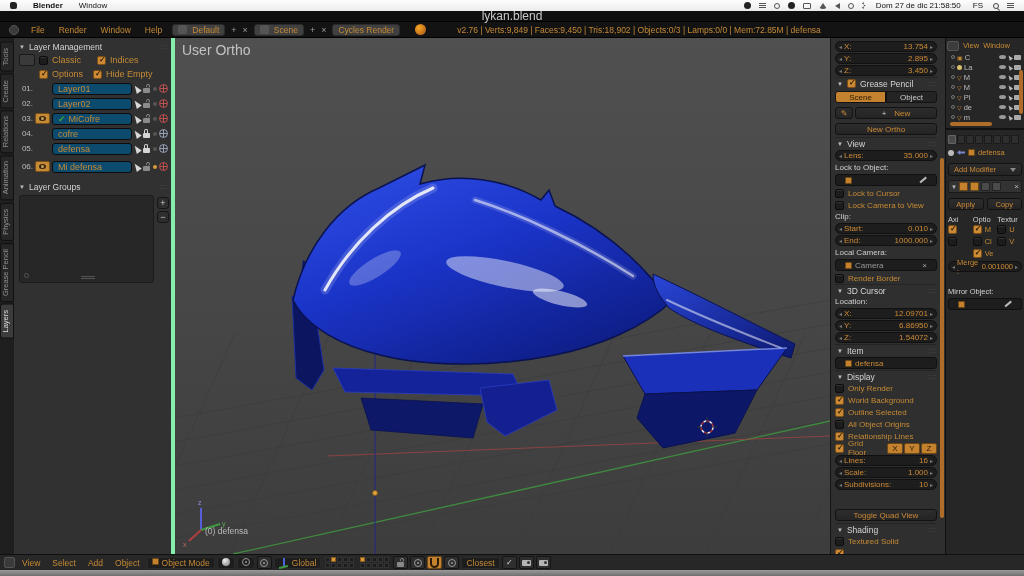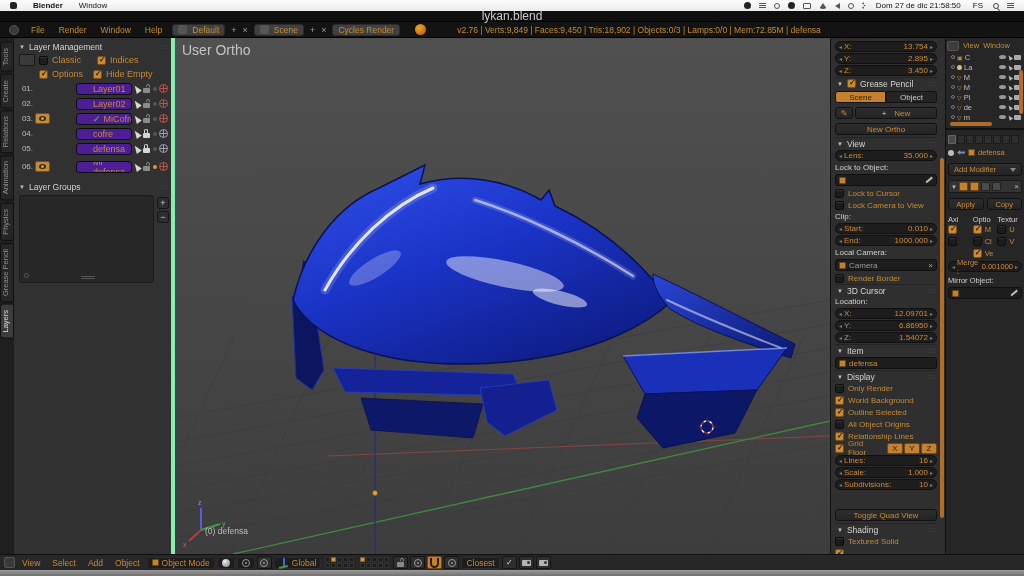--- a/index.html
+++ b/index.html
@@ -58,21 +58,21 @@
   .cb.on{background:#cd8a36;border-color:#7c4f17;box-shadow:none;}
   .cb.on::after{content:"✓";position:absolute;left:1px;top:-2px;font-size:8px;color:#2a1c08;font-weight:bold;}
   .cblab{color:#c58a35;}
   .iconbtn{width:16px;height:12px;background:#3a3a3a;border:1px solid #1a1a1a;border-radius:2px;flex:none;}
   .lay-row{display:flex;align-items:center;height:15px;gap:2px;}
   .lay-num{width:16px;color:#bdbdbd;text-align:right;font-size:8px;flex:none;}
   .eyebtn{width:15px;height:11px;background:#c58a36;border:1px solid #7c4f17;border-radius:2px;flex:none;display:flex;align-items:center;justify-content:center;}
   .eyebtn .pupil{width:7px;height:5px;border-radius:50%;background:#35250d;position:relative;}
   .eyebtn .pupil::after{content:"";position:absolute;left:2px;top:1px;width:3px;height:3px;border-radius:50%;background:#c5a264;}
   .eyeph{width:15px;height:11px;flex:none;}
-  .lay-name{flex:1;height:12px;background:#4c1d95;border:1px solid #0d0d0d;border-radius:3px;color:#c58a35;display:flex;align-items:center;padding:0 16px;gap:3px;overflow:hidden;margin-left:24px;}
+  .lay-name{flex:1;height:12px;background:#0c4a6e;border:1px solid #0d0d0d;border-radius:3px;color:#c58a35;display:flex;align-items:center;padding:0 5px;gap:3px;overflow:hidden;}
   .gcheck{color:#3fae3f;font-weight:bold;font-size:9px;}
   .icur{width:0;height:0;border-left:3px solid transparent;border-right:3px solid transparent;border-bottom:8px solid #d8d8d8;transform:rotate(-35deg);flex:none;}
   .ilockw{width:9px;height:11px;position:relative;flex:none;}
   .ilockw .body{position:absolute;bottom:1px;left:1px;width:7px;height:5px;background:#d5d5d5;border-radius:1px;}
   .ilockw .shackle{position:absolute;top:1px;left:2px;width:4px;height:4px;border:1px solid #d5d5d5;border-bottom:none;border-radius:3px 3px 0 0;}
   .ilockw.open{opacity:.55;}
   .ilockw.open .shackle{left:4px;transform:rotate(18deg);}
   .idot{width:4px;height:4px;border-radius:50%;background:#555;flex:none;}
   .idot.on{background:#d89a3a;}
   .iwire{width:9px;height:9px;border-radius:50%;border:1px solid #c05050;position:relative;flex:none;}
@@ -100,21 +100,21 @@
   .slider .slab{margin-left:2px;}
   .slider .sval{margin-left:auto;margin-right:2px;}
   .nbtn{height:12px;background:linear-gradient(#2d2d2d,#242424);border:1px solid #121212;border-radius:3px;color:#cd8a36;display:flex;align-items:center;justify-content:center;margin:2px 0;}
   .tabpair{display:flex;margin:2px 0;}
   .tabpair .tp{flex:1;height:12px;display:flex;align-items:center;justify-content:center;border:1px solid #121212;background:#242424;color:#c9c9c9;}
   .tabpair .tp.first{border-radius:3px 0 0 3px;}
   .tabpair .tp.last{border-radius:0 3px 3px 0;}
   .tabpair .tp.active{background:#c5822e;color:#2a1c08;}
   .nlabel{color:#cfcfcf;height:11px;display:flex;align-items:center;}
   .cbrow{display:flex;align-items:center;gap:4px;height:12px;}
-  .objfield{display:flex;align-items:center;height:12px;background:#1d1d1d;border:1px solid #101010;border-radius:3px;margin:1px 0;padding:0 3px;gap:3px;color:#9a9a9a;}
+  .objfield{display:flex;align-items:center;height:12px;background:#1d1d1d;border:1px solid #101010;border-radius:3px;margin:1px 0;padding:0 9px;gap:3px;color:#9a9a9a;}
   .cubeic{width:7px;height:7px;background:#c5822e;border:1px solid #6d4716;border-radius:1px;flex:none;}
   .dropper{margin-left:auto;width:8px;height:1.5px;background:#bbb;transform:rotate(-40deg);}
   .xclose{margin-left:auto;color:#aaa;font-size:8px;}
   .axtrio{display:flex;gap:1px;margin-left:auto;}
   .axb{width:16px;height:11px;background:#c5822e;color:#2a1c08;border:1px solid #6d4716;border-radius:2px;display:flex;align-items:center;justify-content:center;}
   .nscroll{position:absolute;right:1px;top:120px;width:4px;height:360px;background:#b06d2a;border-radius:2px;}
 
   
   .rightcol{width:79px;background:#262626;border-left:1px solid #101010;display:flex;flex-direction:column;font-size:7.5px;overflow:hidden;}
   .outliner{height:92px;border-bottom:2px solid #111;position:relative;padding:1px;}
@@ -144,27 +144,27 @@
   .tgl.on{background:#c5822e;border-color:#6d4716;}
   .modx{margin-left:auto;color:#bbb;font-size:8px;}
   .twobtn{display:flex;gap:3px;margin:3px 0;}
   .twobtn .nbtn{flex:1;}
   .colhead{display:flex;color:#cfcfcf;margin-top:3px;}
   .colhead span{flex:1;}
   .optgrid{display:flex;margin-top:1px;}
   .optcol{flex:1;display:flex;flex-direction:column;gap:3px;}
   .opt{display:flex;align-items:center;gap:3px;color:#c58a35;}
   .mslider{margin-top:3px;}
-  .plabel{color:#cfcfcf;margin-top:4px;height:10px;}
+  .plabel{color:#cfcfcf;margin-top:15px;height:10px;}
 
   
   .vpheader{height:16px;background:#272727;border-top:1px solid #101010;display:flex;align-items:center;color:#c58a35;font-size:8.5px;padding:0 4px;gap:2px;white-space:nowrap;}
   .vph-ic{width:11px;height:11px;background:#3a3a3a;border:1px solid #555;border-radius:2px;flex:none;}
   .vph-menu{padding:0 5px;}
-  .vph-dd{display:flex;align-items:center;gap:3px;background:#1d1d1d;border:1px solid #2b2b2b;border-radius:3px;height:12px;padding:0 4px;}
+  .vph-dd{display:flex;align-items:flex-start;gap:3px;background:#1d1d1d;border:1px solid #2b2b2b;border-radius:3px;height:12px;padding:0 4px;}
   .sphereic{width:8px;height:8px;border-radius:50%;background:radial-gradient(circle at 35% 30%,#eee,#777);flex:none;}
   .pivic{width:8px;height:8px;border-radius:50%;border:1px solid #999;position:relative;flex:none;}
   .pivic::after{content:"";position:absolute;left:2px;top:2px;width:2px;height:2px;border-radius:50%;background:#999;}
   .axic{width:10px;height:10px;position:relative;flex:none;}
   .axic::before{content:"";position:absolute;left:4px;top:0;width:2px;height:9px;background:#4c62d8;}
   .axic::after{content:"";position:absolute;left:0;bottom:0;width:9px;height:2px;background:#3f9a3f;transform:rotate(-12deg);}
   .laygrid{display:grid;grid-template-columns:repeat(5,5px);grid-auto-rows:5px;gap:1px;margin:0 2px;}
   .lcell{background:#1c1c1c;border:1px solid #333;}
   .lcell.on{background:#d89a3a;border-color:#8a5d1d;}
   .magnet{width:9px;height:10px;border:2px solid #2a1c08;border-bottom:none;border-radius:5px 5px 0 0;background:none;transform:rotate(180deg);}

